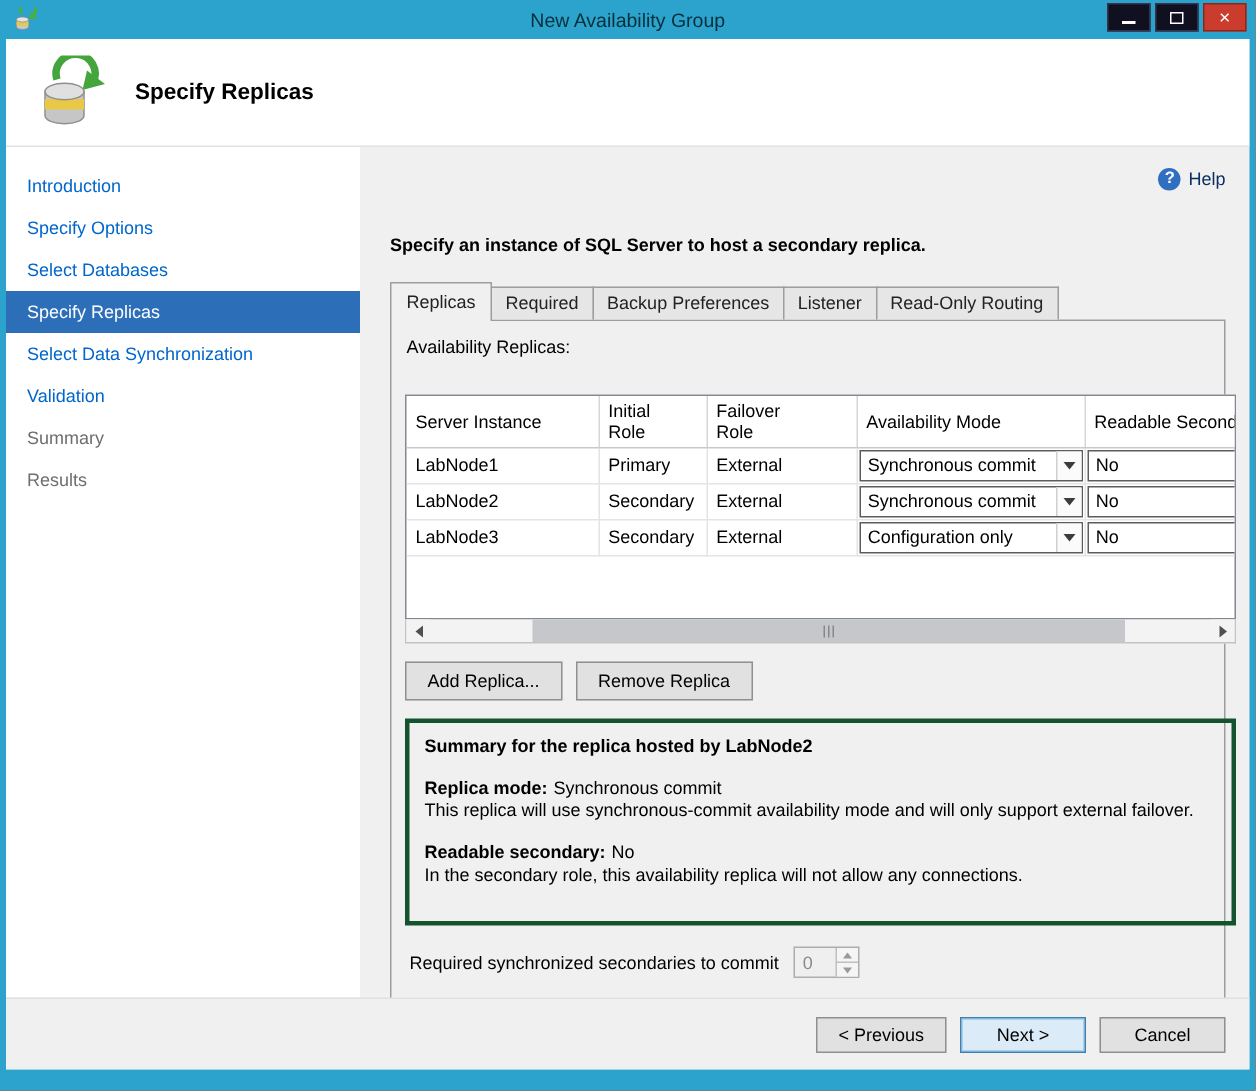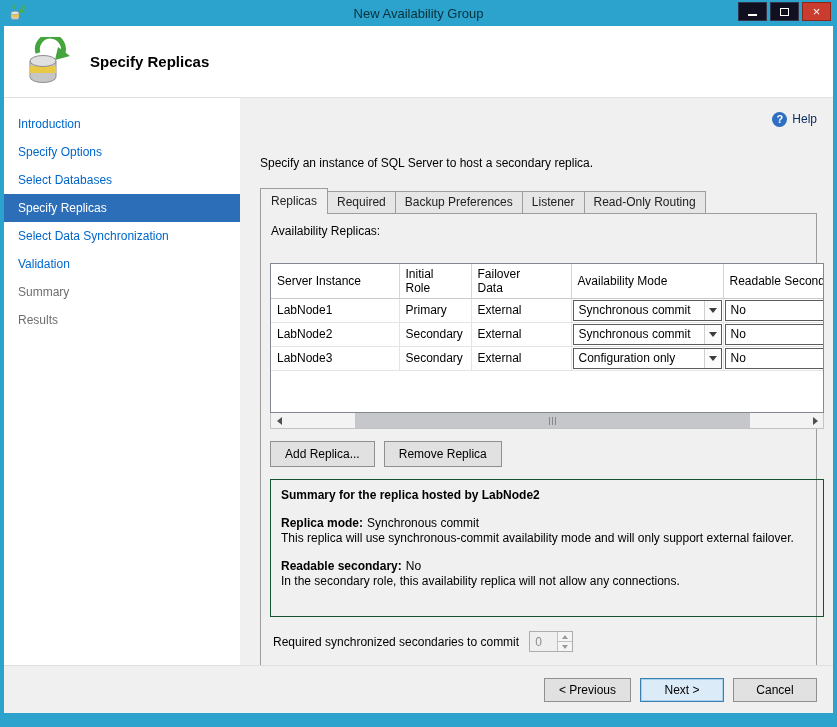--- a/index.html
+++ b/index.html
@@ -30,21 +30,21 @@
   .side-item { padding:7px 6px 7px 14px; font-size:12px; }
   .side-item.link { color:#0066CC; cursor:pointer; }
   .side-item.selected { background:#2D6EB9; color:#fff; }
   .side-item.disabled { color:#6e6e6e; }
 
   .main { flex:1; padding:12px 16px 0 18px; overflow:hidden; }
   .help-row { display:flex; justify-content:flex-end; align-items:center; gap:5px; height:18px; }
   .help-icon { width:15px; height:15px; border-radius:50%; background:#2F6FC1; color:#fff; font-size:11px; font-weight:bold; display:flex; align-items:center; justify-content:center; }
   .help-label { color:#0b2f63; cursor:pointer; }
 
-  .instruction { font-weight:normal; margin:28px 0 0 2px; }
+  .instruction { font-weight:bold; margin:28px 0 0 2px; }
 
   .tabs { display:flex; align-items:flex-end; margin-top:18px; position:relative; z-index:2; padding-left:2px; }
   .tab { border:1px solid #9d9d9d; border-bottom:none; background:#e6e6e6; padding:3px 9px 4px; margin-right:-1px; color:#222; cursor:pointer; }
   .tab.active { background:#F0F0F0; padding:5px 10px 6px; margin-bottom:-1px; position:relative; z-index:3; }
 
   .tabpage { border:1px solid #9d9d9d; background:#F0F0F0; margin-left:2px; padding:8px 9px 34px 9px; position:relative; z-index:1; }
 
   .replicas-label { margin:2px 0 6px 1px; }
 
   .grid-wrap { width:554px; height:150px; background:#fff; border:1px solid #828790; overflow:hidden;margin-top:25px; }
@@ -64,21 +64,21 @@
   .tri-left { width:0;height:0;border-top:4px solid transparent;border-bottom:4px solid transparent;border-right:5px solid #505050; }
   .tri-right { width:0;height:0;border-top:4px solid transparent;border-bottom:4px solid transparent;border-left:5px solid #505050; }
   .scroll-track { flex:1; position:relative; }
   .scroll-thumb { position:absolute; top:0; bottom:0; left:13%; width:76%; background:#c6c7cb; display:flex; align-items:center; justify-content:center; gap:2px; }
   .grip-bar { width:1px; height:8px; background:#86878c; }
 
   .grid-btns { display:flex; gap:9px; margin-top:12px; }
   .btn { font-size:12px; height:26px; padding:0 14px; background:#e1e1e1; border:1px solid #8f8f8f; cursor:pointer; color:#000;
          font-family:"Liberation Sans", sans-serif; }
 
-  .summary-box { margin-top:12px; width:554px; height:138px; border:1px solid #14532d; padding:8px 10px; line-height:1.3; }
+  .summary-box { margin-top:12px; width:554px; height:138px; border:3px solid #14532d; padding:8px 10px; line-height:1.3; }
   .summary-title { font-weight:bold; margin-bottom:12px; }
   .sum-label { font-weight:bold; }
   .sum-value { margin-left:4px; }
   .sum-desc { margin-bottom:12px; }
 
   .required-row { display:flex; align-items:center; margin-top:14px; padding-left:3px; }
   .spinbox { margin-left:10px; width:44px; height:21px; border:1px solid #adadad; background:#efefef; display:flex; }
   .spin-val { flex:1; display:flex; align-items:center; padding-left:5px; color:#8a8a8a; }
   .spin-btns { width:15px; border-left:1px solid #c0c0c0; display:flex; flex-direction:column; }
   .spin-up, .spin-down { flex:1; display:flex; align-items:center; justify-content:center; background:#f5f5f5; }
@@ -174,21 +174,21 @@
                   <col style="width:100px">
                   <col style="width:152px">
                   <col style="width:158px">
               </colgroup>
               <thead>
                 <tr>
                   <th>Server Instance</th>
                   <th>Initial
 Role</th>
                   <th>Failover
-Data</th>
+Role</th>
                   <th>Availability Mode</th>
                   <th style="white-space:nowrap">Readable Secondary</th>
                 </tr>
               </thead>
               <tbody>
                 <tr>
                   <td>LabNode1</td>
                   <td>Primary</td>
                   <td>External</td>
                   <td class="combo-cell">

